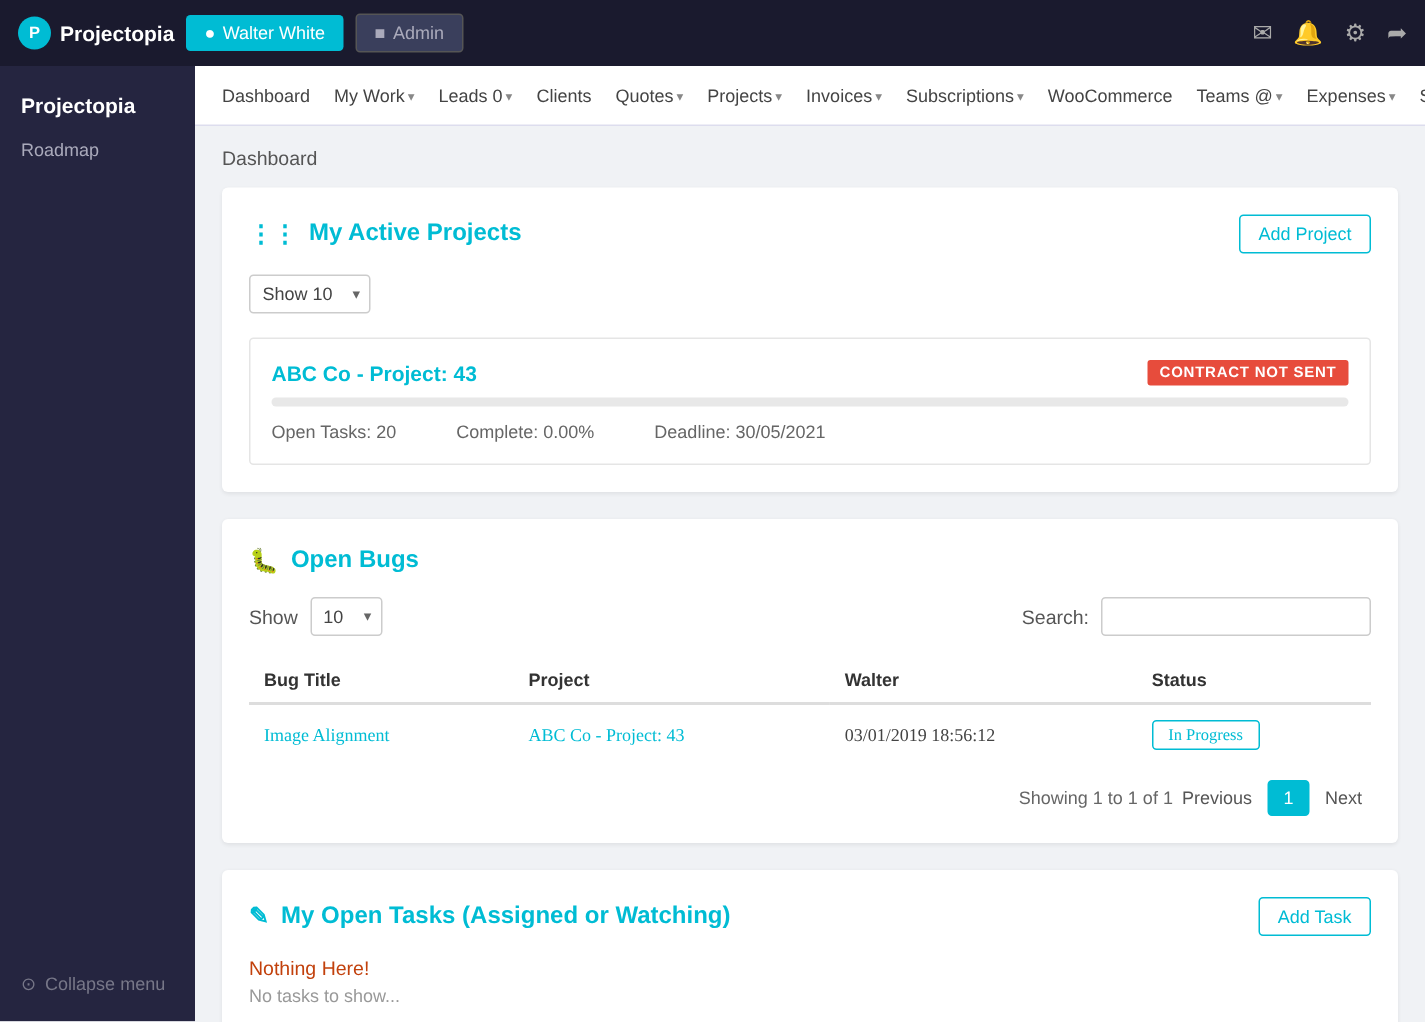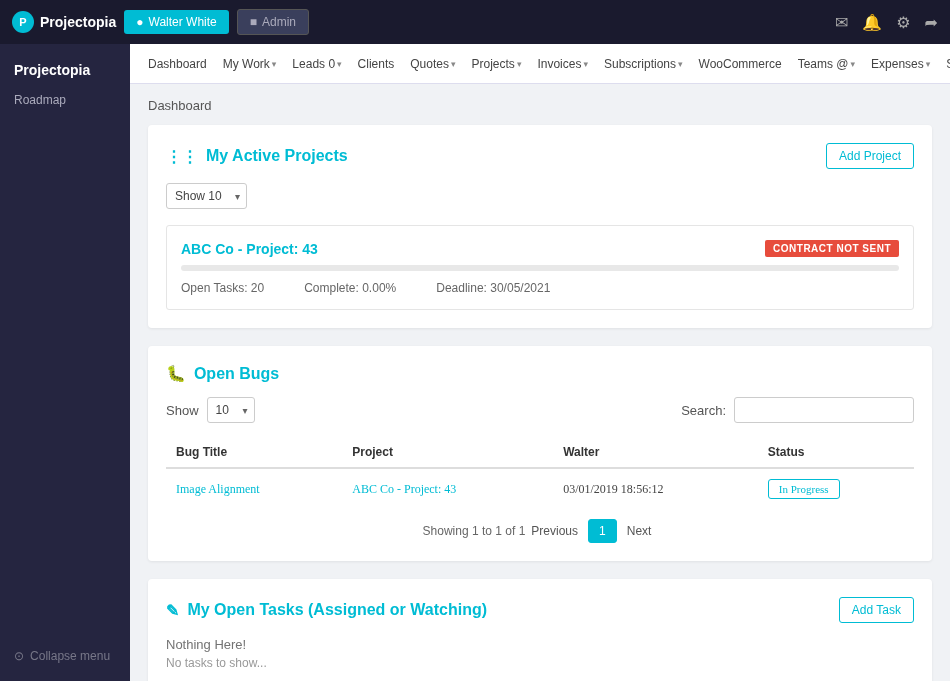--- a/index.html
+++ b/index.html
@@ -65,28 +65,28 @@
 
     
     .data-table { width: 100%; border-collapse: collapse; }
     .data-table th { text-align: left; padding: 8px 10px; border-bottom: 2px solid #ddd; color: #333; font-size: 12px; font-weight: 600; }
     .data-table td { padding: 10px 10px; border-bottom: 1px solid #eee; font-size: 12px; color: #444; font-family: Liberation Serif, serif; }
     .data-table tr:last-child td { border-bottom: none; }
     .link-cell { color: #00bcd4; cursor: pointer; }
     .status-badge { border: 1px solid #00bcd4; color: #00bcd4; padding: 3px 10px; border-radius: 3px; font-size: 11px; display: inline-block; }
 
     
-    .pagination-row { display: flex; align-items: center; justify-content: center; margin-top: 10px; font-size: 12px; color: #666; }
+    .pagination-row { display: flex; align-items: center; justify-content: flex-end; margin-top: 10px; font-size: 12px; color: #666; }
     .pagination-controls { display: flex; align-items: center; gap: 4px; }
     .page-btn { padding: 4px 10px; border: 1px solid #ddd; background: white; color: #555; border-radius: 3px; cursor: pointer; font-size: 12px; }
     .page-btn.active { background: #00bcd4; color: white; border-color: #00bcd4; }
     .page-btn-text { background: none; border: none; color: #555; cursor: pointer; font-size: 12px; padding: 4px 6px; }
 
     
-    .nothing-text { color: #737373; font-size: 13px; margin-bottom: 4px; }
+    .nothing-text { color: #c2410c; font-size: 13px; margin-bottom: 4px; }
     .nothing-sub { color: #999; font-size: 12px; }
   </style>
 </head>
 <body>
 
 <div class="topbar">
   <div class="topbar-brand">
     <div class="topbar-brand-icon">P</div>
     <span>Projectopia</span>
   </div>

